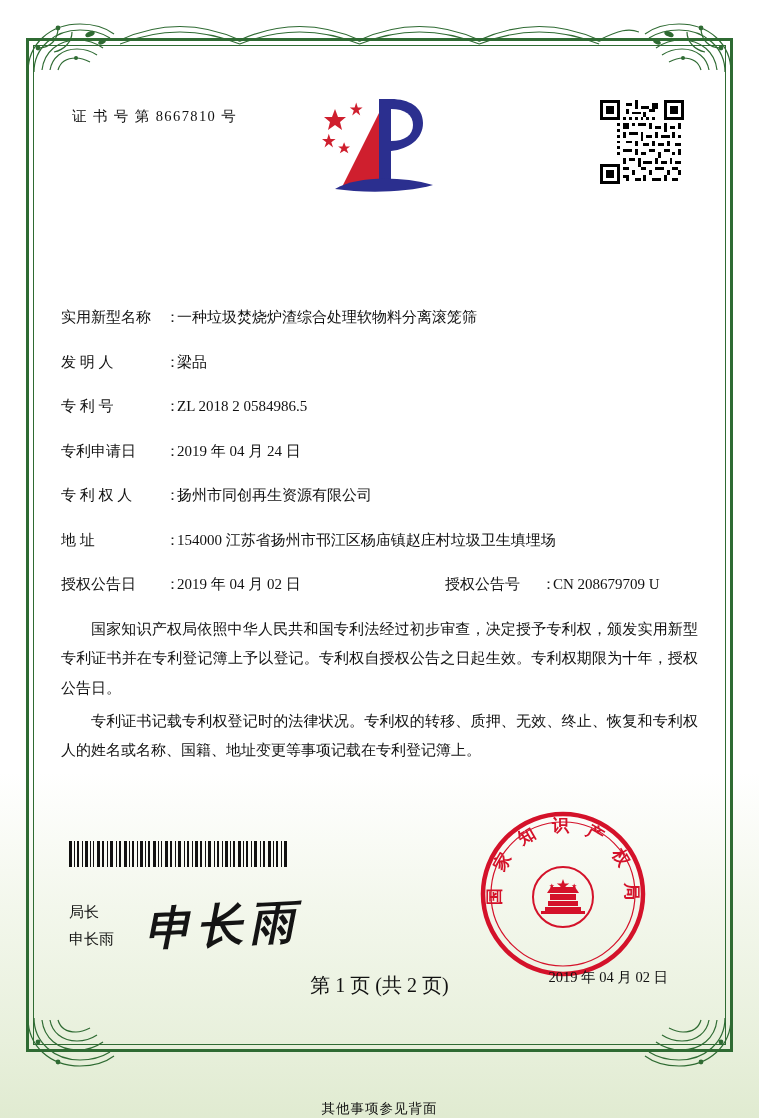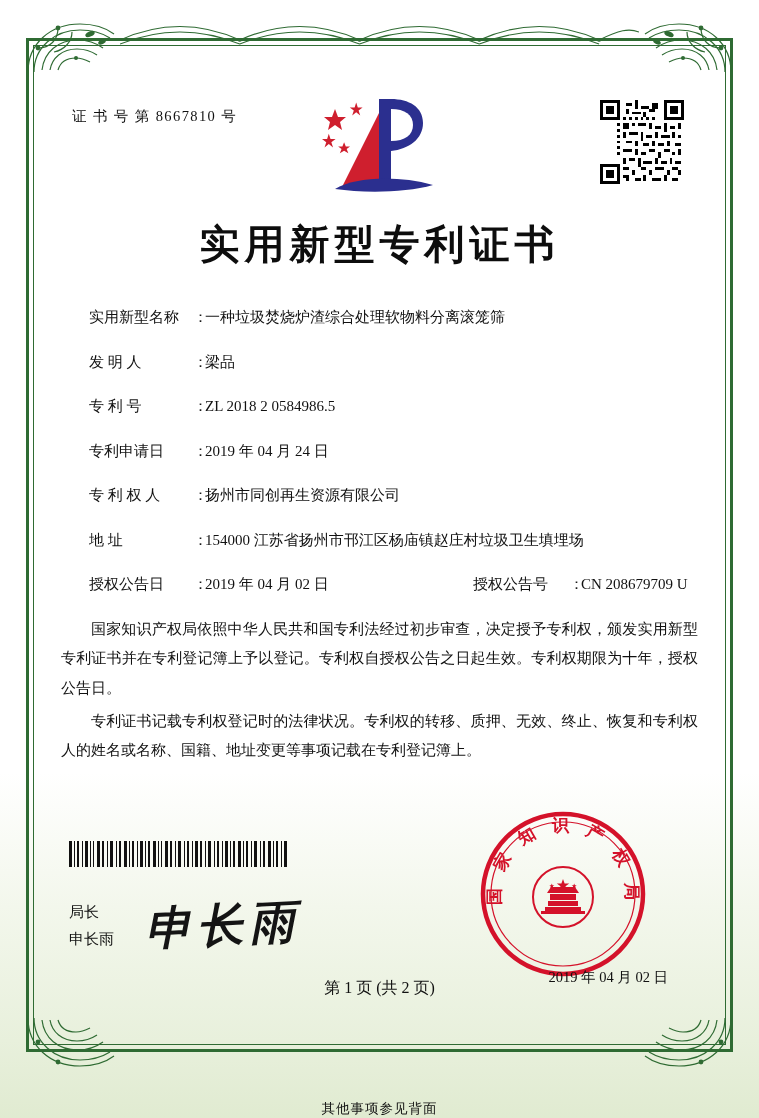--- a/index.html
+++ b/index.html
@@ -115,21 +115,20 @@
     right: 28px;
     top: 258px;
     font-size: 15px;
     line-height: 1.9;
   }
   .field-row {
     display: flex;
     align-items: flex-start;
     margin-bottom: 16px;
     white-space: nowrap;
-    margin-left: 28px;
   }
   .field-label {
     flex: 0 0 auto;
     width: 104px;
     color: #111;
     font-size: 15px;
   }
   .field-colon {
     flex: 0 0 auto;
     width: 12px;
@@ -211,21 +210,21 @@
     font-size: 14.5px;
     color: #111;
     white-space: nowrap;
   }
 
   .page-num {
     position: absolute;
     left: 0; right: 0;
     bottom: 46px;
     text-align: center;
-    font-size: 16px;
+    font-size: 20px;
     color: #111;
   }
   .footer-note {
     position: absolute;
     left: 0; right: 0;
     bottom: 12px;
     text-align: center;
     font-size: 13.5px;
     color: #111;
     letter-spacing: 1px;
@@ -442,21 +441,20 @@
           <rect x="15" y="26" width="1" height="2"></rect>
             <rect x="18" y="27" width="3" height="1"></rect>
           <rect x="22" y="26" width="1" height="2"></rect>
             <rect x="25" y="27" width="2" height="1"></rect>
           <rect x="8" y="26" width="1" height="1"></rect>
             <rect x="27" y="24" width="1" height="2"></rect>
         </g>
       </svg>
     </div>
 
-    <div class="title">实用新型专利证书</div>
 
     <div class="fields">
 
       <div class="field-row">
         <div class="field-label">实用新型名称</div>
         <div class="field-colon">：</div>
         <div class="field-value">一种垃圾焚烧炉渣综合处理软物料分离滚笼筛</div>
       </div>
 
       <div class="field-row">

